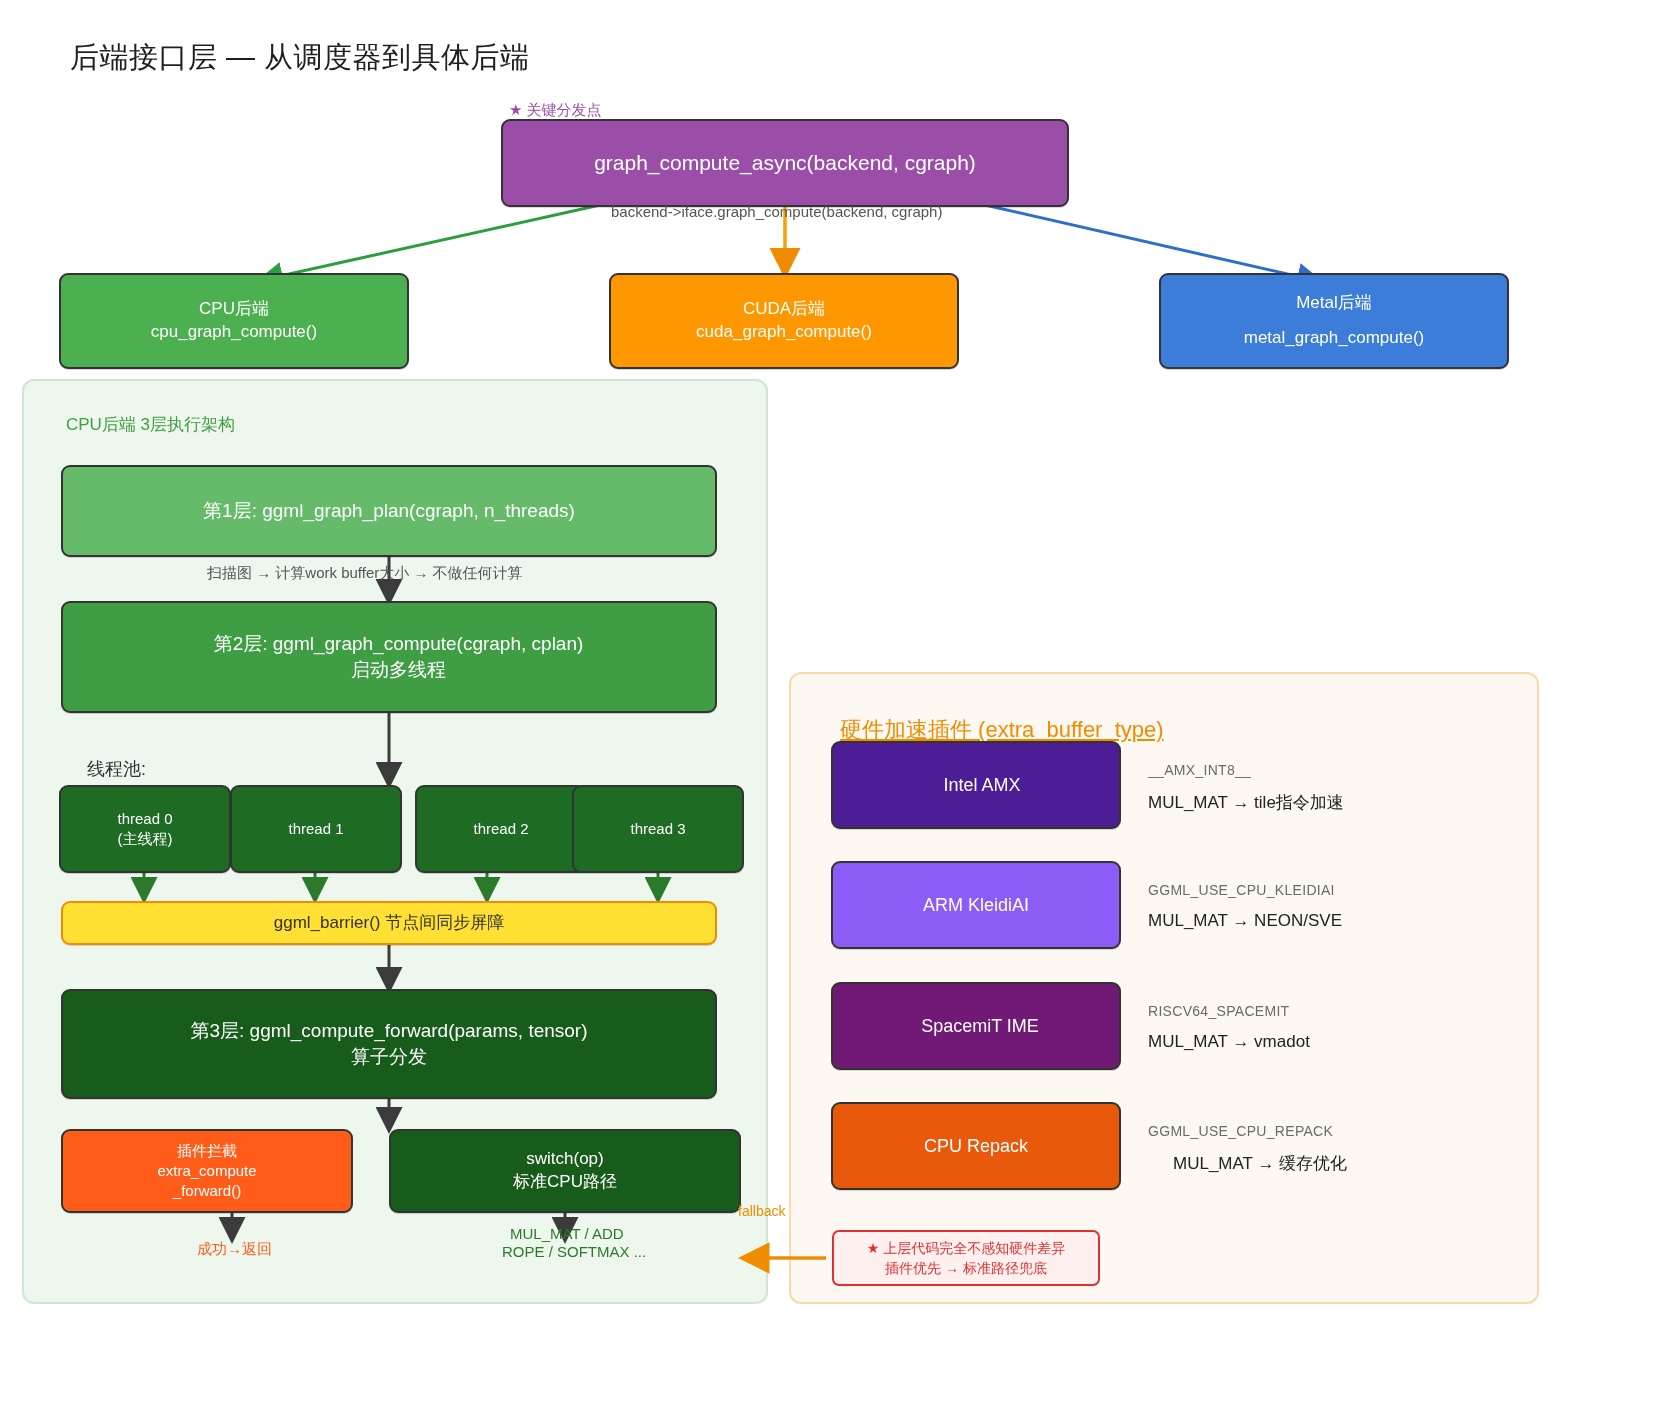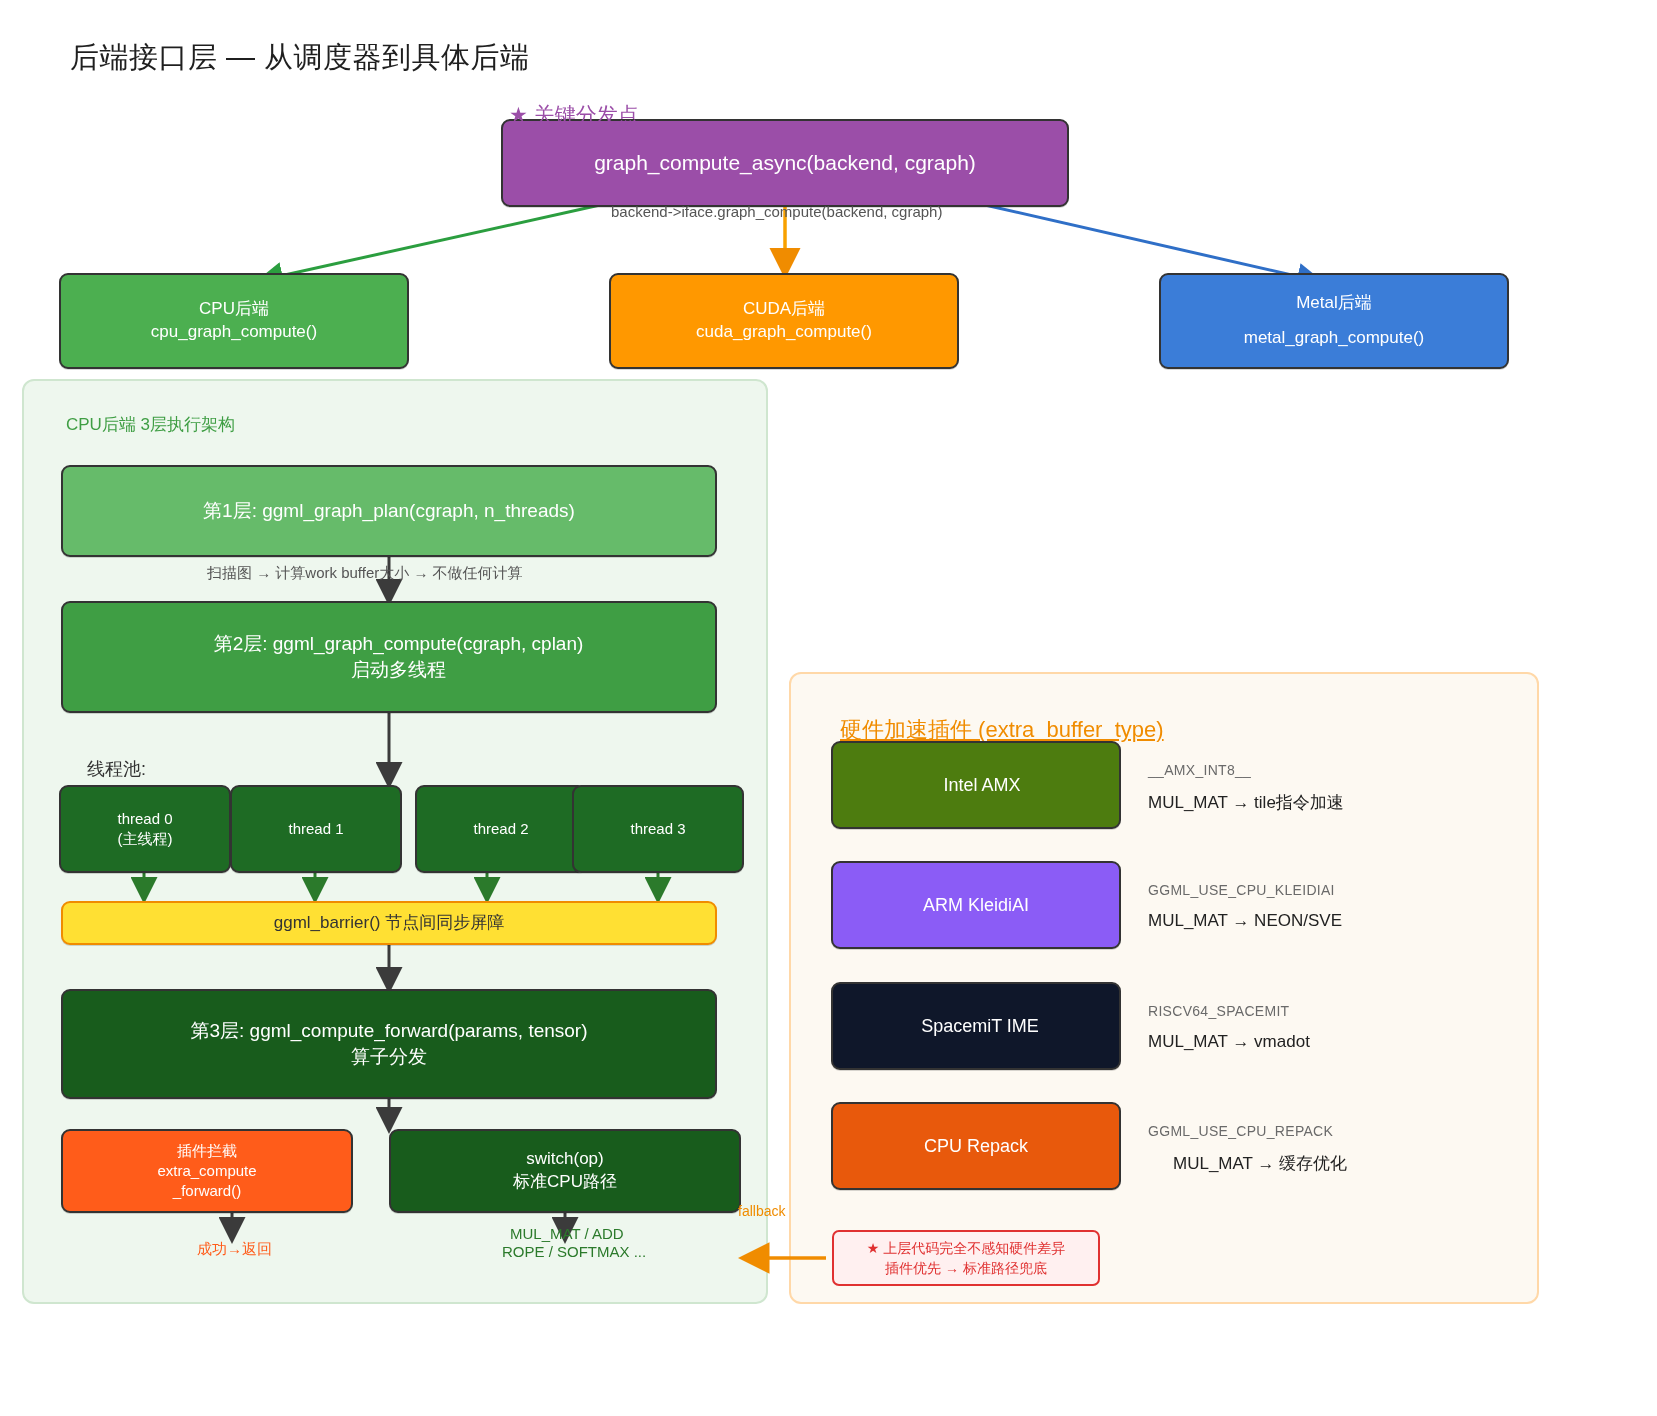--- a/index.html
+++ b/index.html
@@ -41,30 +41,30 @@
   .n-purple  { background: #9b4ea8; }
   .n-green   { background: #4caf50; }
   .n-orange  { background: #ff9800; }
   .n-blue    { background: #3b7dd8; gap: 12px; }
   .n-green-l { background: #66bb6a; }
   .n-green-m { background: #3f9e44; padding-left: 19px; }
   .n-green-d { background: #1e6b24; }
   .n-green-dd{ background: #185c1c; }
   .n-yellow  { background: #ffe033; color:#333333; border-color:#f08c00; }
   .n-tomato  { background: #ff5c1a; }
-  .n-ampurple{ background: #0f172a; padding-left: 8px; }
+  .n-ampurple{ background: #701a75; padding-left: 8px; }
   .n-amorange{ background: #e8590c; }
-  .n-amblue  { background: #4d7c0f; padding-left: 12px; }
+  .n-amblue  { background: #4c1d95; padding-left: 12px; }
   .n-amgreen { background: #8b5cf6; }
 
   
   .key-marker {
     left: 509px; top: 101px;
     color: #9b4ea8;
-    font-size: 21px;
+    font-size: 15px;
     white-space: nowrap;
     z-index: 1;
   }
 
   
   .subgraph {
     border-radius: 12px;
   }
   .sg-cpu {
     left: 22px; top: 379px; width: 746px; height: 925px;

